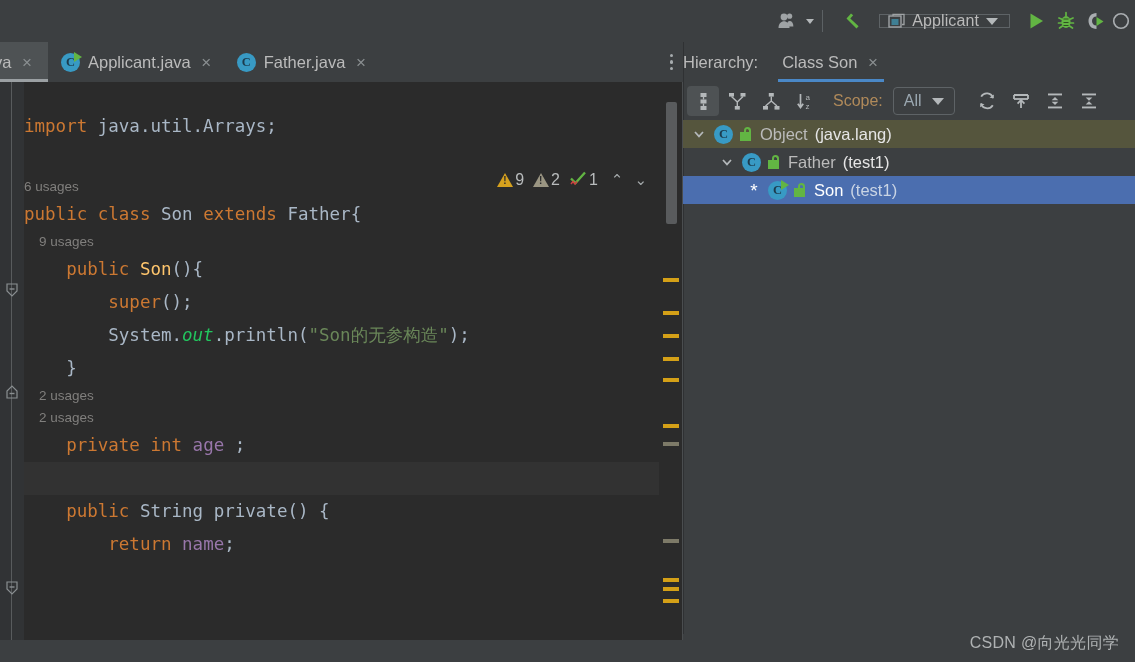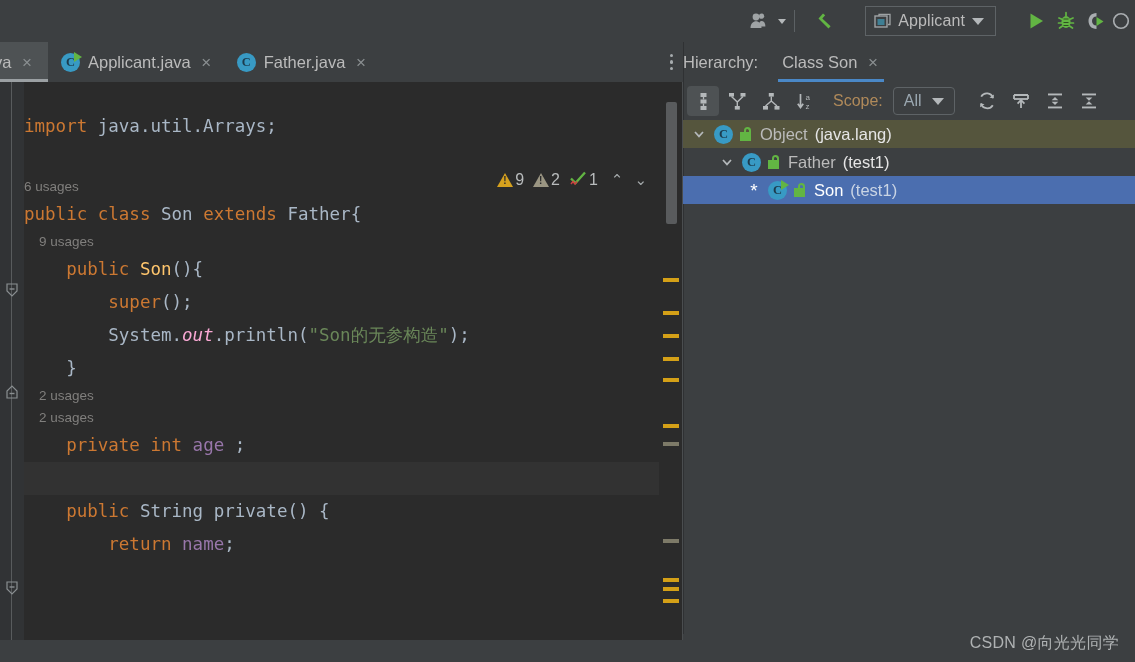--- a/index.html
+++ b/index.html
@@ -17,23 +17,23 @@
     background: #3c3f41;
     display: flex; align-items: center; justify-content: flex-end;
     padding-right: 4px;
   }
   .tb-item { display: flex; align-items: center; height: 32px; }
   .tb-icon { width: 30px; height: 30px; display: flex; align-items: center; justify-content: center; }
   .tb-sep { width: 1px; height: 22px; background: #5c6164; margin: 0 8px; }
 
   .run-config {
     display: flex; align-items: center; gap: 7px;
-    height: 30px; padding: 0 11px 0 8px;
+    height: 14px; padding: 0 11px 0 8px;
     border: 1px solid #5e6366; border-radius: 0;
-    margin: 0 20px;
+    margin: 0 6px;
   }
   .run-config-label { color: #bbbbbb; font-size: 16px; letter-spacing: .1px; }
   .caret-down {
     width: 0; height: 0; border-left: 6px solid transparent;
     border-right: 6px solid transparent; border-top: 7px solid #b4b8ba;
   }
   .caret-small {
     width: 0; height: 0; border-left: 4.5px solid transparent;
     border-right: 4.5px solid transparent; border-top: 5.5px solid #b4b8ba;
     margin-left: 3px;
@@ -102,21 +102,21 @@
   .cline { height: 33px; line-height: 33px; white-space: pre; padding-left: 0; }
   .usage {
     height: 22px; line-height: 22px; font-family: "Liberation Sans", sans-serif;
     font-size: 13.5px; color: #807f7d; white-space: pre;
   }
   .kw { color: #cc7832; }
   .cls { color: #a9b7c6; }
   .fn { color: #ffc66d; }
   .str { color: #6a8759; }
   .fld { color: #9876aa; }
-  .stat { color: #f9a8d4; font-style: italic; }
+  .stat { color: #22c55e; font-style: italic; }
   .plain { color: #a9b7c6; }
 
   .blankrow { background: #323232; }
 
   
   .inspect {
     position: absolute; right: 32px; top: 88px; z-index: 6;
     display: flex; align-items: center; gap: 3px;
     font-family: "Liberation Sans", sans-serif; font-size: 16px;
   }

